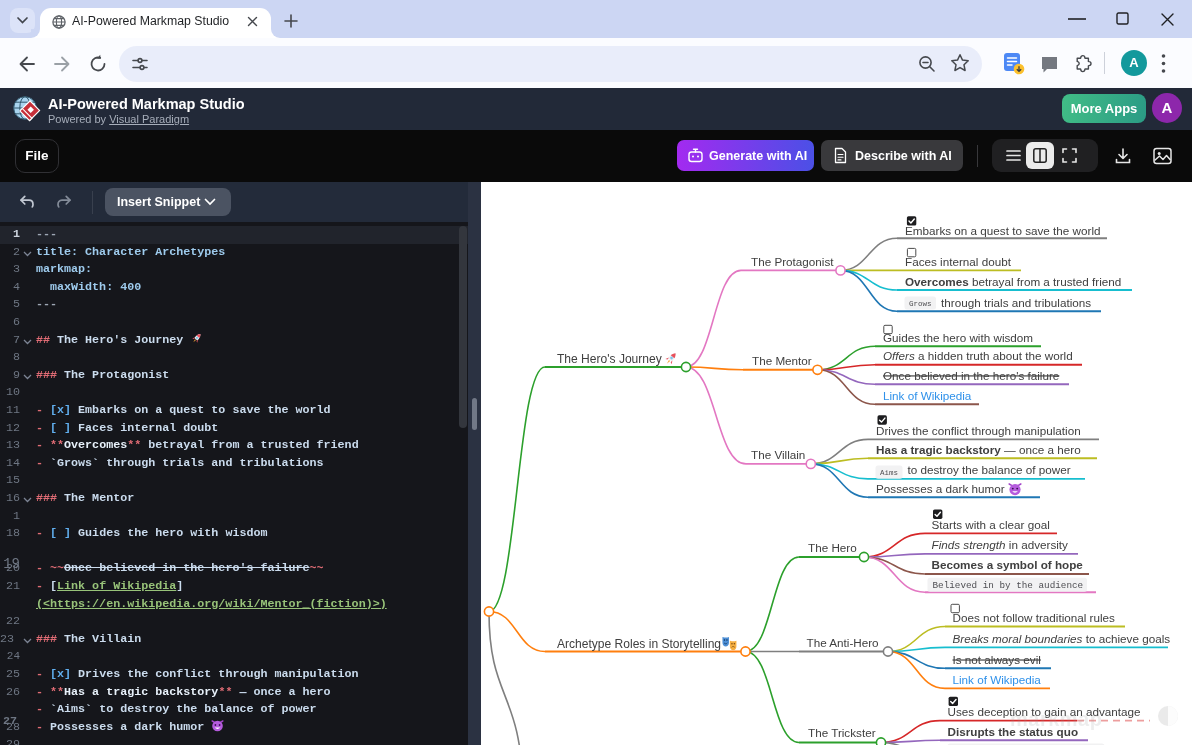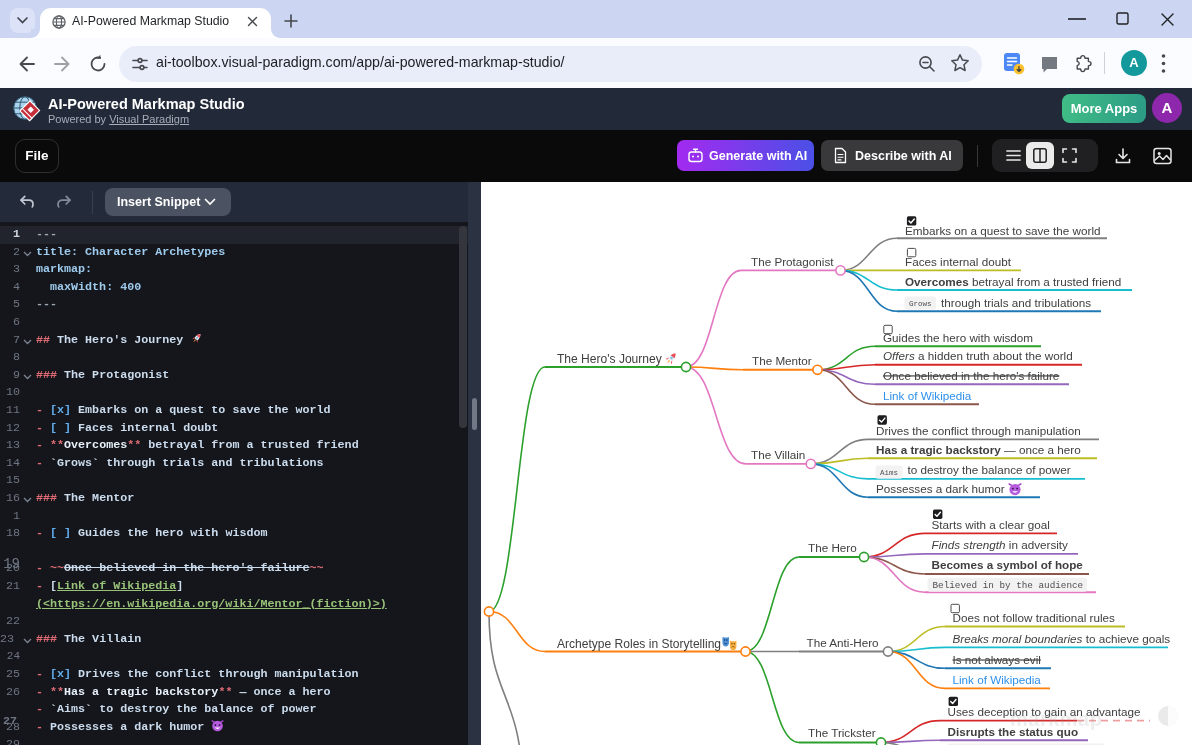--- a/index.html
+++ b/index.html
@@ -50,21 +50,20 @@
 <svg class="abs" style="left:88px;top:16px" width="20" height="20" viewBox="0 0 20 20">
 <path d="M16.5 10 A6.5 6.5 0 1 1 12.2 3.9" stroke="#46494e" stroke-width="1.8" fill="none" stroke-linecap="round"></path>
 <path d="M12.2 0.8 L12.6 4.4 L9 4.8 Z" fill="#46494e"></path>
     </svg>
 <div class="abs" style="left:119px;top:8px;width:863px;height:36px;border-radius:18px;background:#e9edfa"></div>
 <svg class="abs" style="left:131px;top:17px" width="18" height="18" viewBox="0 0 18 18">
 <path d="M2 5.5 H7 M11 5.5 H16 M2 12.5 H9 M13 12.5 H16" stroke="#46494e" stroke-width="1.6" stroke-linecap="round"></path>
 <circle cx="9" cy="5.5" r="1.9" fill="none" stroke="#46494e" stroke-width="1.6"></circle>
 <circle cx="11" cy="12.5" r="1.9" fill="none" stroke="#46494e" stroke-width="1.6"></circle>
     </svg>
-<div class="abs" style="left:156px;top:16px;font-size:14.2px;color:#202226;white-space:nowrap">ai-toolbox.visual-paradigm.com/app/ai-powered-markmap-studio/</div>
 <svg class="abs" style="left:917px;top:16px" width="20" height="20" viewBox="0 0 20 20">
 <circle cx="8.5" cy="8.5" r="5.6" fill="none" stroke="#46494e" stroke-width="1.6"></circle>
 <path d="M12.8 12.8 L17 17 M6 8.5 H11" stroke="#46494e" stroke-width="1.6" stroke-linecap="round"></path>
     </svg>
 <svg class="abs" style="left:950px;top:15px" width="20" height="20" viewBox="0 0 20 20">
       <path d="M10 1.8 L12.5 7.1 L18.2 7.8 L14 11.8 L15.1 17.5 L10 14.6 L4.9 17.5 L6 11.8 L1.8 7.8 L7.5 7.1 Z" fill="none" stroke="#46494e" stroke-width="1.5" stroke-linejoin="round"></path>
     </svg>
 <svg class="abs" style="left:1003px;top:14px" width="22" height="23" viewBox="0 0 22 23">
 <rect x="1" y="1" width="16" height="18" rx="3" fill="#4c88f5"></rect>
 <path d="M4.5 6 H13.5 M4.5 9.5 H13.5 M4.5 13 H9" stroke="#fff" stroke-width="1.5" stroke-linecap="round"></path>

